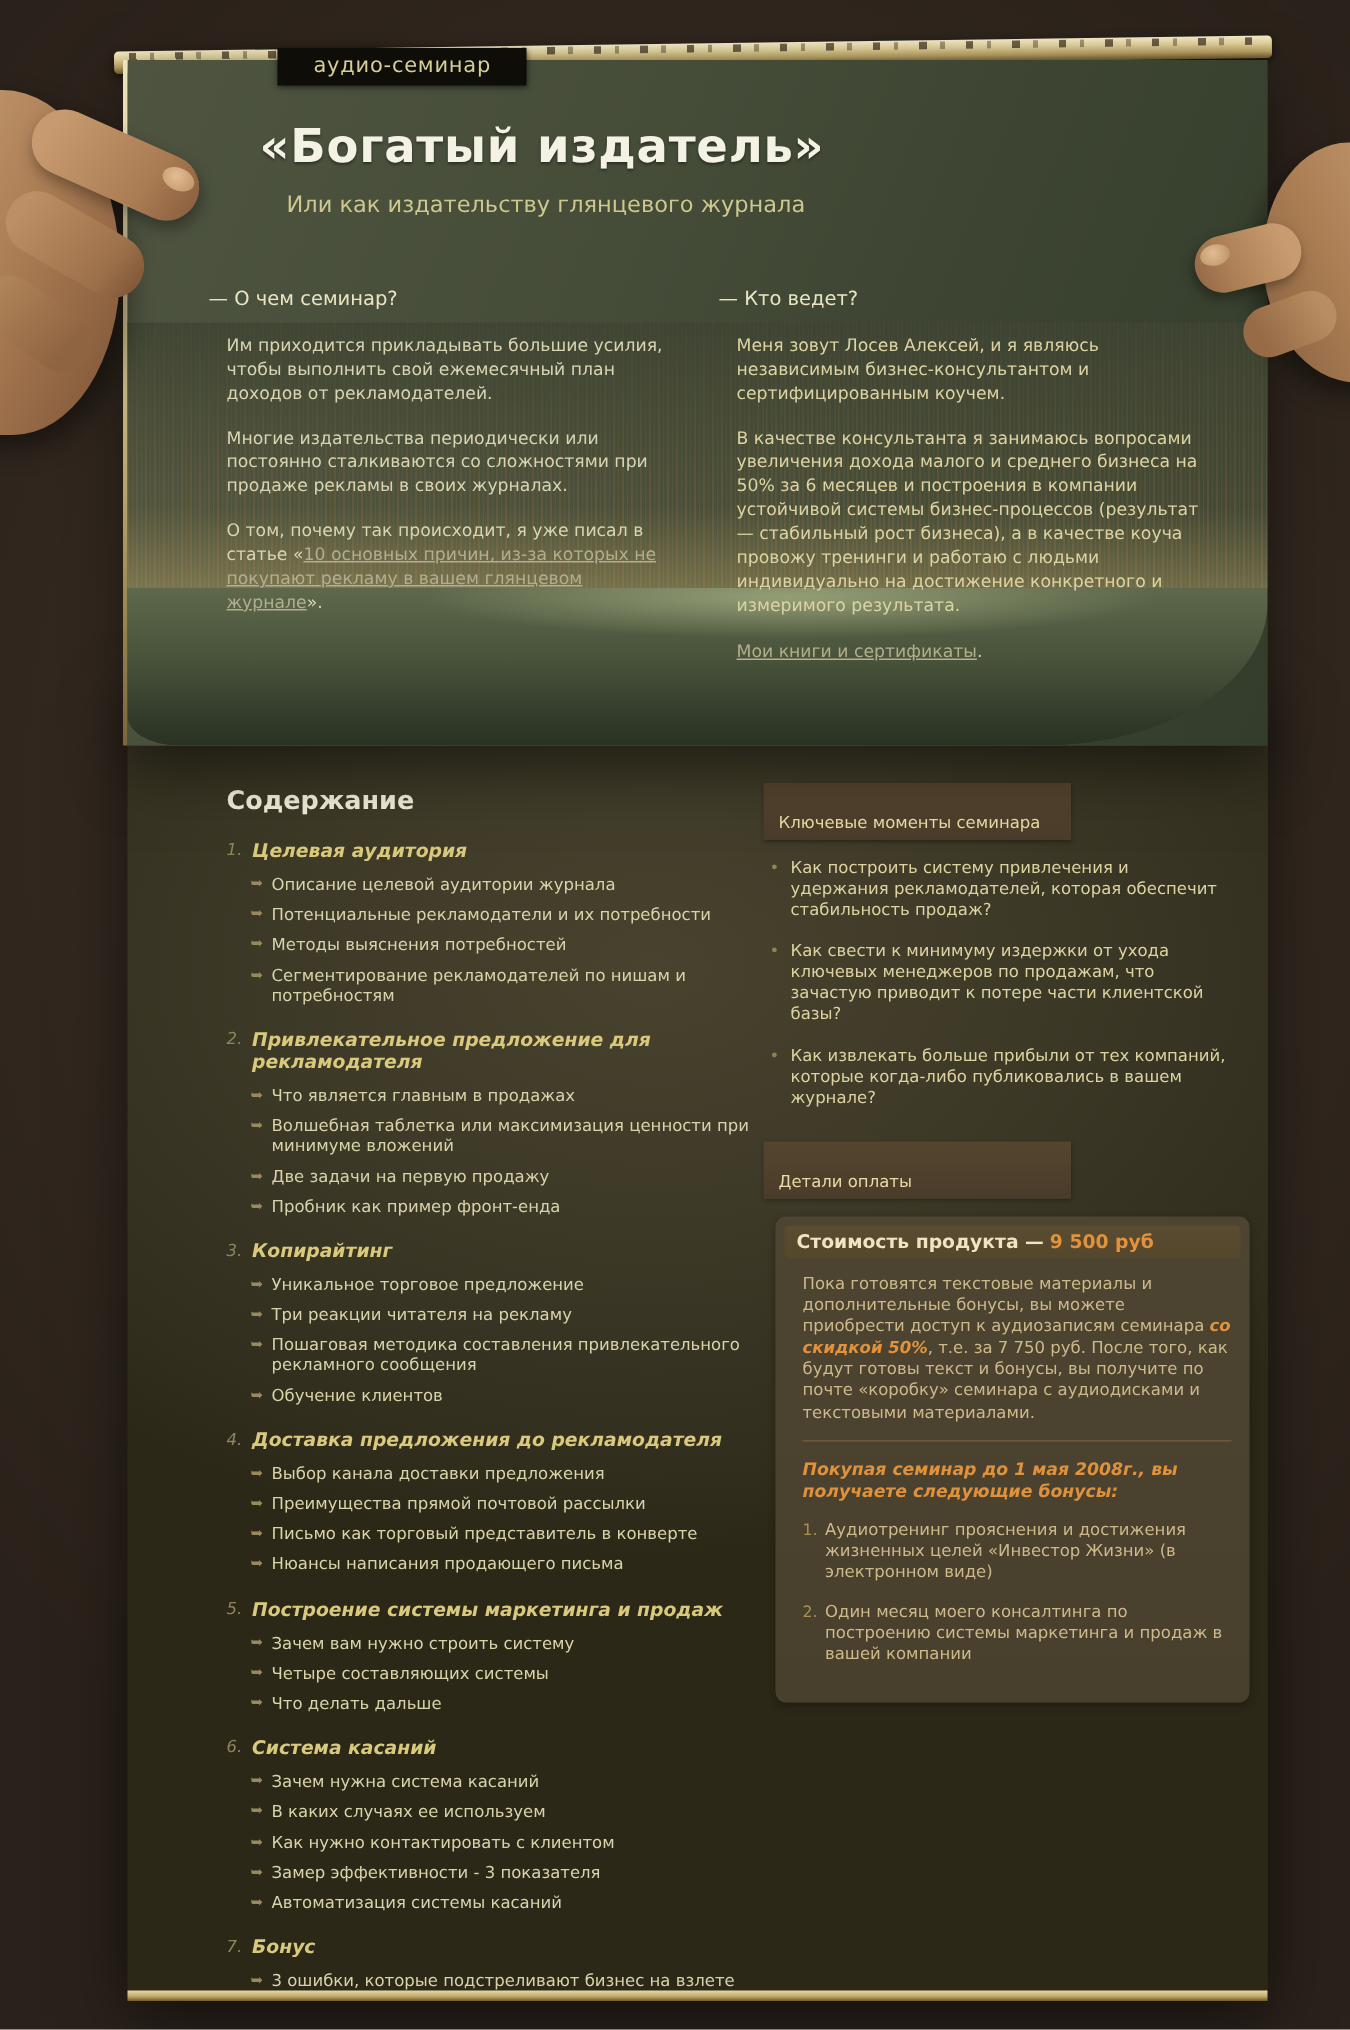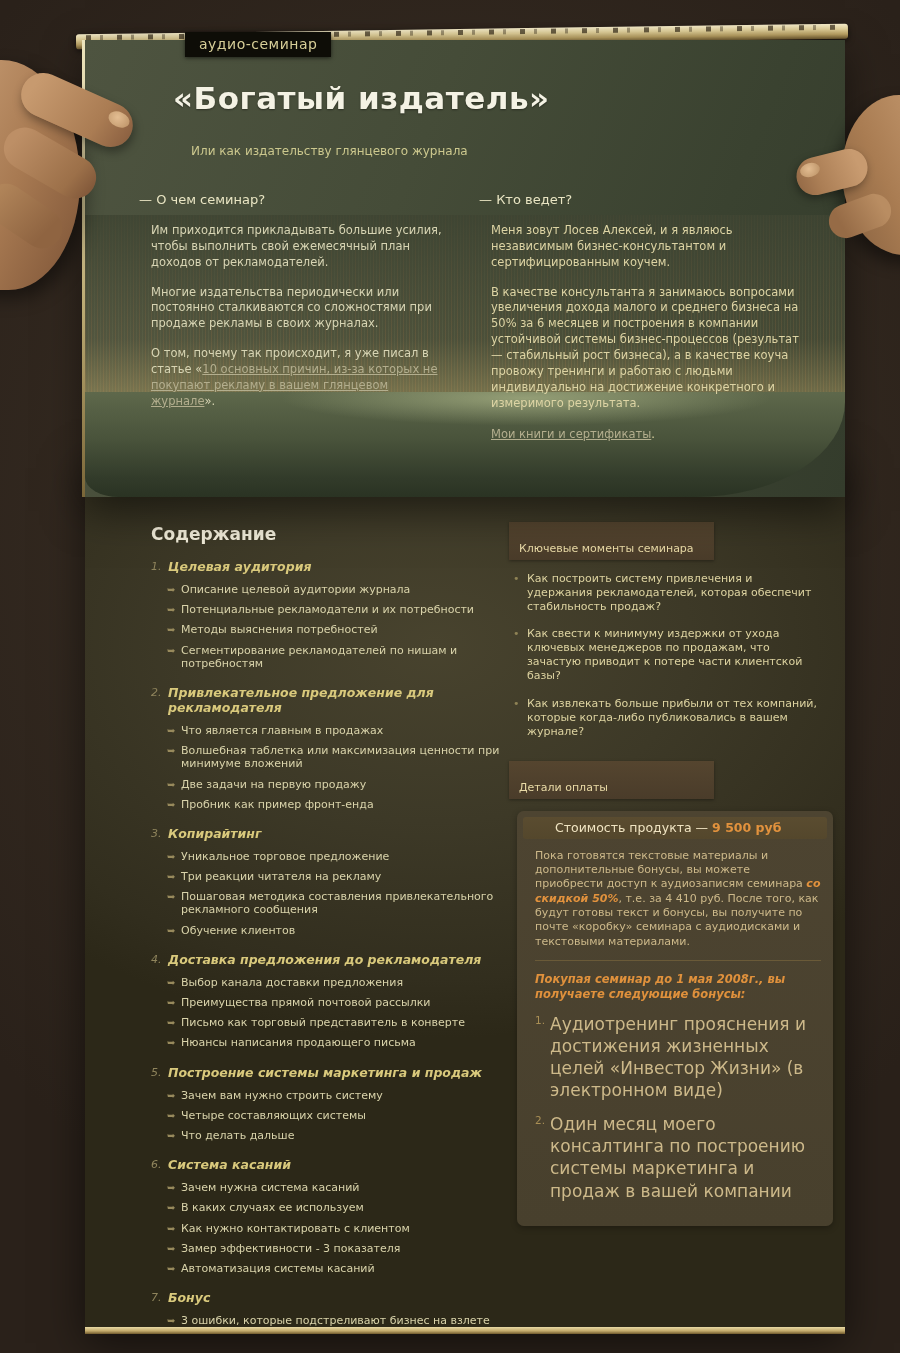--- a/index.html
+++ b/index.html
@@ -48,25 +48,25 @@
     position:absolute;left:0;top:352px;width:100%;height:105px;
     background:
       radial-gradient(52% 42% at 58% 6%,rgba(195,205,155,.55),rgba(195,205,155,0) 62%),
       linear-gradient(180deg,#5e684b 0%,#49533b 45%,#323b2a 82%,#2a3323 100%);
     border-bottom-left-radius:34px 20px;
     border-bottom-right-radius:150px 95px;
   }
   .badge{
     position:absolute;left:100px;top:-8px;z-index:4;
     background:#0e0d07;color:#d8cf98;font-size:14px;letter-spacing:.5px;
-    padding:4px 14px 5px;box-shadow:0 1px 4px rgba(0,0,0,.6);
+    padding:4px 24px 5px;box-shadow:0 1px 4px rgba(0,0,0,.6);
   }
   .title-block{position:absolute;left:88px;top:40px;width:600px;z-index:3;}
   .main-title{color:#f4f2e4;font-size:31px;font-weight:bold;letter-spacing:.5px;text-shadow:0 1px 2px rgba(0,0,0,.4);}
-  .subtitle{margin-top:27px;margin-left:18px;color:#ccc88e;font-size:12px;line-height:1.35;}
+  .subtitle{margin-top:10px;margin-left:18px;color:#ccc88e;font-size:15px;line-height:1.35;}
   .cols{position:absolute;left:0;top:152px;width:100%;z-index:3;}
   .col-left{position:absolute;left:54px;width:312px;}
   .col-right{position:absolute;left:394px;width:330px;}
   .col-head{color:#e9e5c3;font-size:13px;margin-bottom:16px;}
   .col-body p{margin:0 0 14px;font-size:11.5px;line-height:1.38;}
   .col-left .col-body{color:#d8d5b4;padding-left:12px;}
   .col-right .col-body{color:#ddd4a4;padding-left:12px;}
   a.glink{color:#b3ae8e;text-decoration:underline;cursor:pointer;}
   .books-link{display:inline-block;margin-top:2px;}
 
@@ -99,29 +99,29 @@
   .pay-box{
     margin-top:12px;margin-left:8px;width:296px;
     background:linear-gradient(180deg,#4d4431 0%,#48402d 100%);
     border-radius:7px;padding:8px 10px 12px;box-shadow:0 2px 6px rgba(0,0,0,.3);
   }
   .price-row{
     background:linear-gradient(180deg,#5a4c30,#54472c);
     margin:-2px -4px 10px;padding:3px 8px 4px;border-radius:3px;
     font-size:12.5px;
   }
-  .price-label{color:#f0e4c2;font-weight:normal;margin-left:24px;}
+  .price-label{color:#f0e4c2;font-weight:bold;}
   .price-value{color:#e2923d;font-weight:bold;}
   .pay-text{color:#cdb98a;font-size:11px;line-height:1.3;padding:0 2px 0 8px;}
   .pay-em{color:#e2923d;font-weight:bold;font-style:italic;}
   .pay-divider{border:none;border-top:1px solid #6a5a38;margin:11px 2px 11px 8px;}
   .bonus-intro{color:#e0913c;font-size:11.5px;font-weight:bold;font-style:italic;line-height:1.35;padding-left:8px;margin-bottom:10px;}
   .bonus-item{display:flex;margin:0 0 12px 8px;}
   .bonus-num{color:#a98f55;font-size:10.5px;width:15px;flex:none;padding-top:1px;}
-  .bonus-text{color:#cdb98a;font-size:17px;line-height:1.3;}
+  .bonus-text{color:#cdb98a;font-size:11px;line-height:1.3;}
 
   .footer{position:absolute;right:22px;bottom:20px;display:flex;align-items:center;}
   .copyright{color:#c9c298;font-size:12px;margin-right:18px;}
   .footer-badge{
     background:#14120b;color:#d2c794;font-size:12px;padding:5px 12px 6px;
   }
   .footer-issue{color:#f5f1dd;font-weight:bold;}
   .footer-year{color:#bdb180;}
 
   
@@ -328,21 +328,21 @@
           </div>
       </div>
 
       <div class="panel-head">Детали оплаты</div>
       <div class="pay-box">
         <div class="price-row">
           <span class="price-label">Стоимость продукта —</span>
           <span class="price-value">9 500 руб</span>
         </div>
         <div class="pay-text">
-          <span>Пока готовятся текстовые материалы и дополнительные бонусы, вы можете приобрести доступ к аудиозаписям семинара </span><span class="pay-em">со скидкой 50%</span><span>, т.е. за 4 410 руб. После того, как будут готовы текст и бонусы, вы получите по почте «коробку» семинара с аудиодисками и текстовыми материалами.</span>
+          <span>Пока готовятся текстовые материалы и дополнительные бонусы, вы можете приобрести доступ к аудиозаписям семинара </span><span class="pay-em">со скидкой 50%</span><span>, т.е. за 7 750 руб. После того, как будут готовы текст и бонусы, вы получите по почте «коробку» семинара с аудиодисками и текстовыми материалами.</span>
         </div>
         <hr class="pay-divider">
         <div class="bonus-intro">Покупая семинар до 1 мая 2008г., вы получаете следующие бонусы:</div>
         <div class="bonus-item">
           <span class="bonus-num">1.</span>
           <span class="bonus-text">Аудиотренинг прояснения и достижения жизненных целей «Инвестор Жизни» (в электронном виде)</span>
         </div>
         <div class="bonus-item">
           <span class="bonus-num">2.</span>
           <span class="bonus-text">Один месяц моего консалтинга по построению системы маркетинга и продаж в вашей компании</span>

